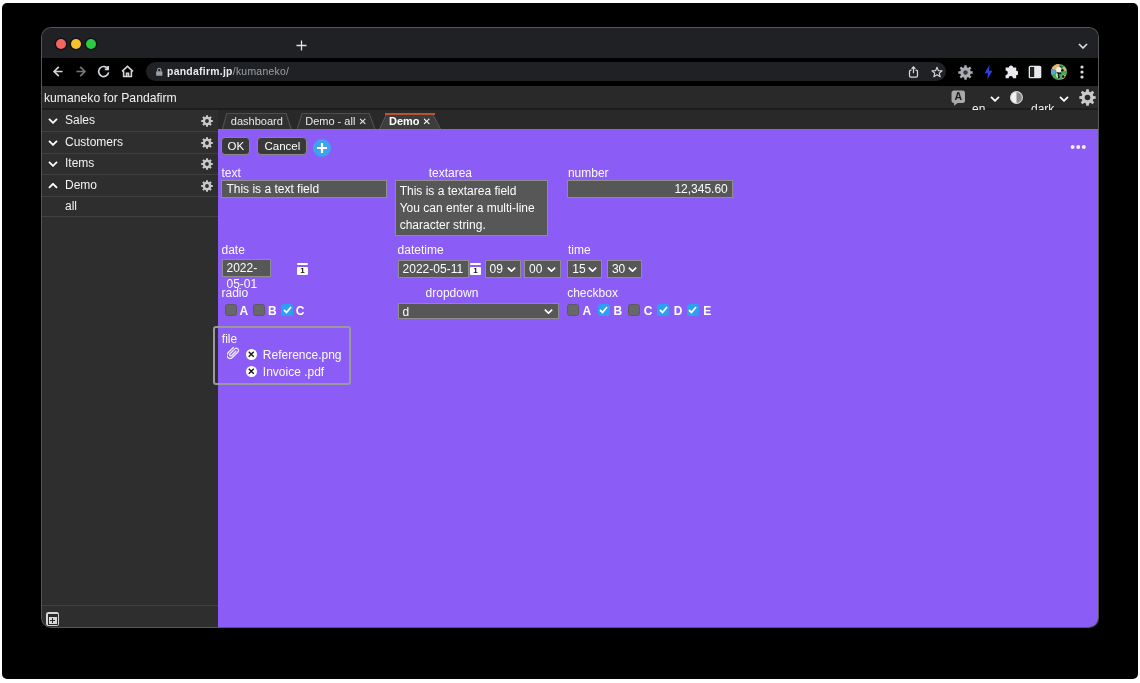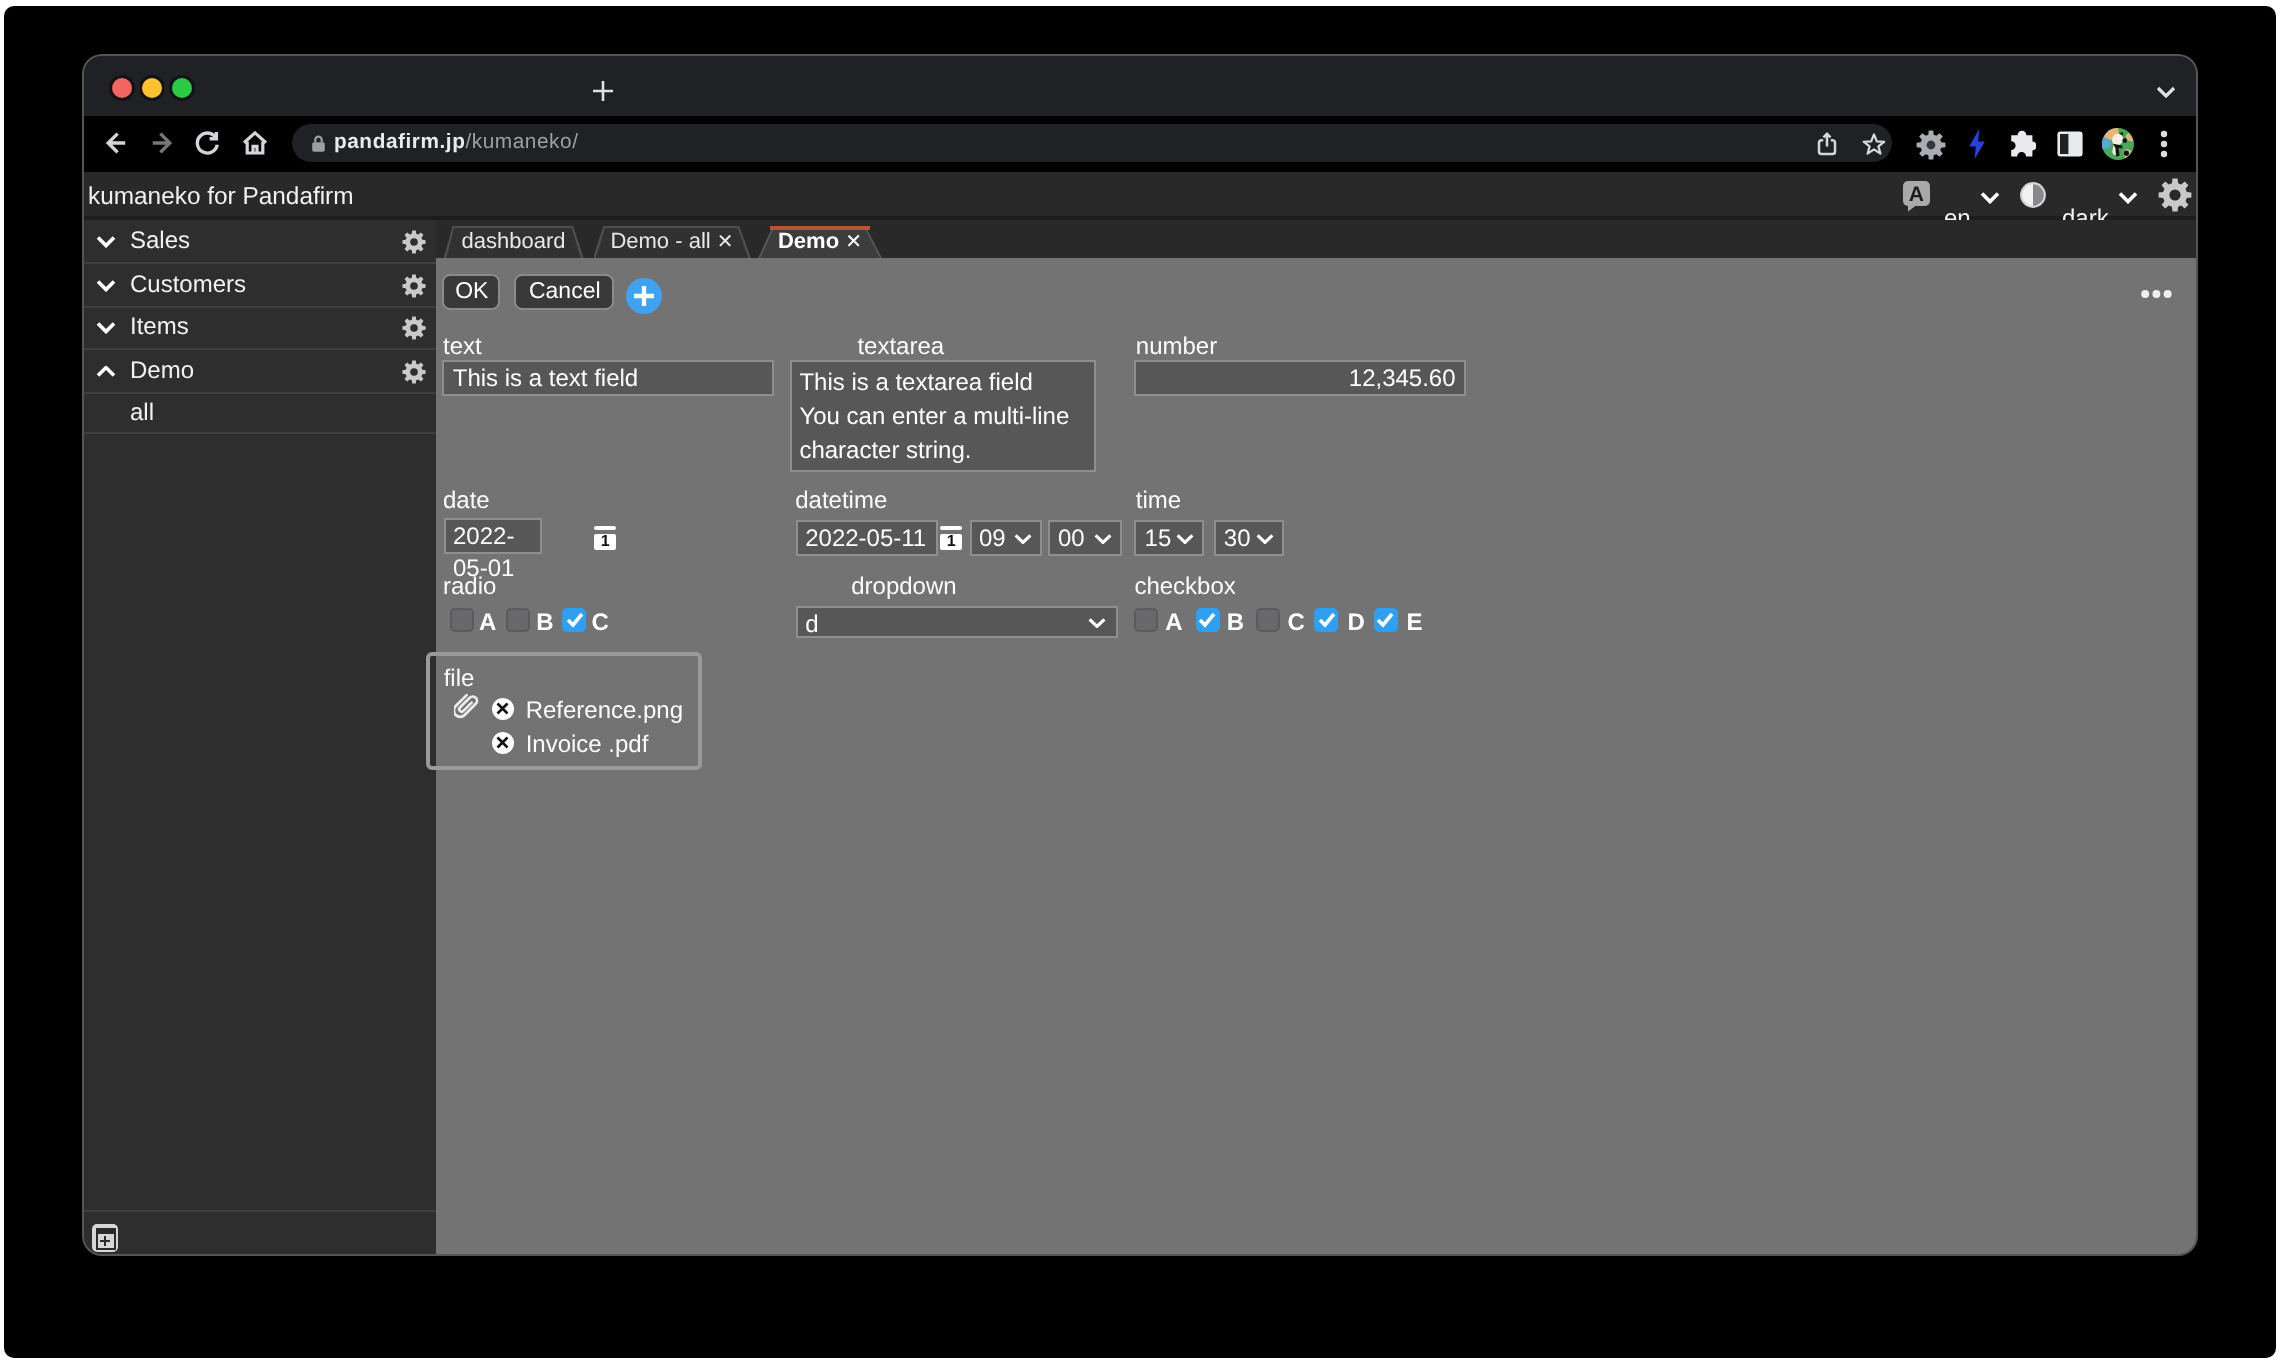--- a/index.html
+++ b/index.html
@@ -20,21 +20,21 @@
   #urltext .dim { color:#9aa0a6; }
   
   #apphead { position:absolute; left:0; top:58px; width:100%; height:24px; background:#29292a; border-bottom:2px solid #1d1d1e; }
   #apphead .title { position:absolute; left:2px; top:4.5px; font-size:12.2px; color:#f2f2f2; }
   .hitem { position:absolute; top:0; height:22px; color:#f2f2f2; font-size:12px; line-height:22px;margin-top:12px; }
   
   #sidebar { position:absolute; left:0; top:82px; width:176px; height:517px; background:#2e2e2f; }
   .srow { position:absolute; left:0; width:100%; height:22px; border-bottom:1px solid #3f3f40; }
   .srow .lbl { position:absolute; left:23px; top:3px; font-size:12px; color:#f2f2f2; }
   
-  #content { position:absolute; left:176px; top:82px; width:880px; height:517px; background:#737373; }
+  #content { position:absolute; left:176px; top:82px; width:880px; height:517px; background:#8b5cf6; }
   #tabstrip { position:absolute; left:0; top:0; width:880px; height:19px; background:#29292a; }
   .atab { position:absolute; top:3px; height:16px; }
   .atab .shape { position:absolute; left:0; top:0; width:100%; height:100%; background:#4e4e50; }
   .atab .inner { position:absolute; left:0; top:0; right:0; bottom:0; background:#313132; }
   .atab .txt { position:absolute; width:100%; text-align:center; top:1.5px; font-size:11px; color:#e8e8e8; white-space:nowrap; }
   
   .btn { position:absolute; height:18px; border:1px solid #8a8a8a; border-radius:4px; background:#39393a; color:#fff; font-size:11.5px; text-align:center; line-height:16px; }
   .label { position:absolute; font-size:12px; color:#fbfbfb; }
   .input { position:absolute; background:#575757; border:1px solid #8f8f8f; color:#fdfdfd; font-size:12px; line-height:16px; padding:0 4px; height:18px; }
   .sel { position:absolute; background:#575757; border:1px solid #8f8f8f; color:#fdfdfd; font-size:12px; line-height:16px; padding:0 4px; height:18px; }

